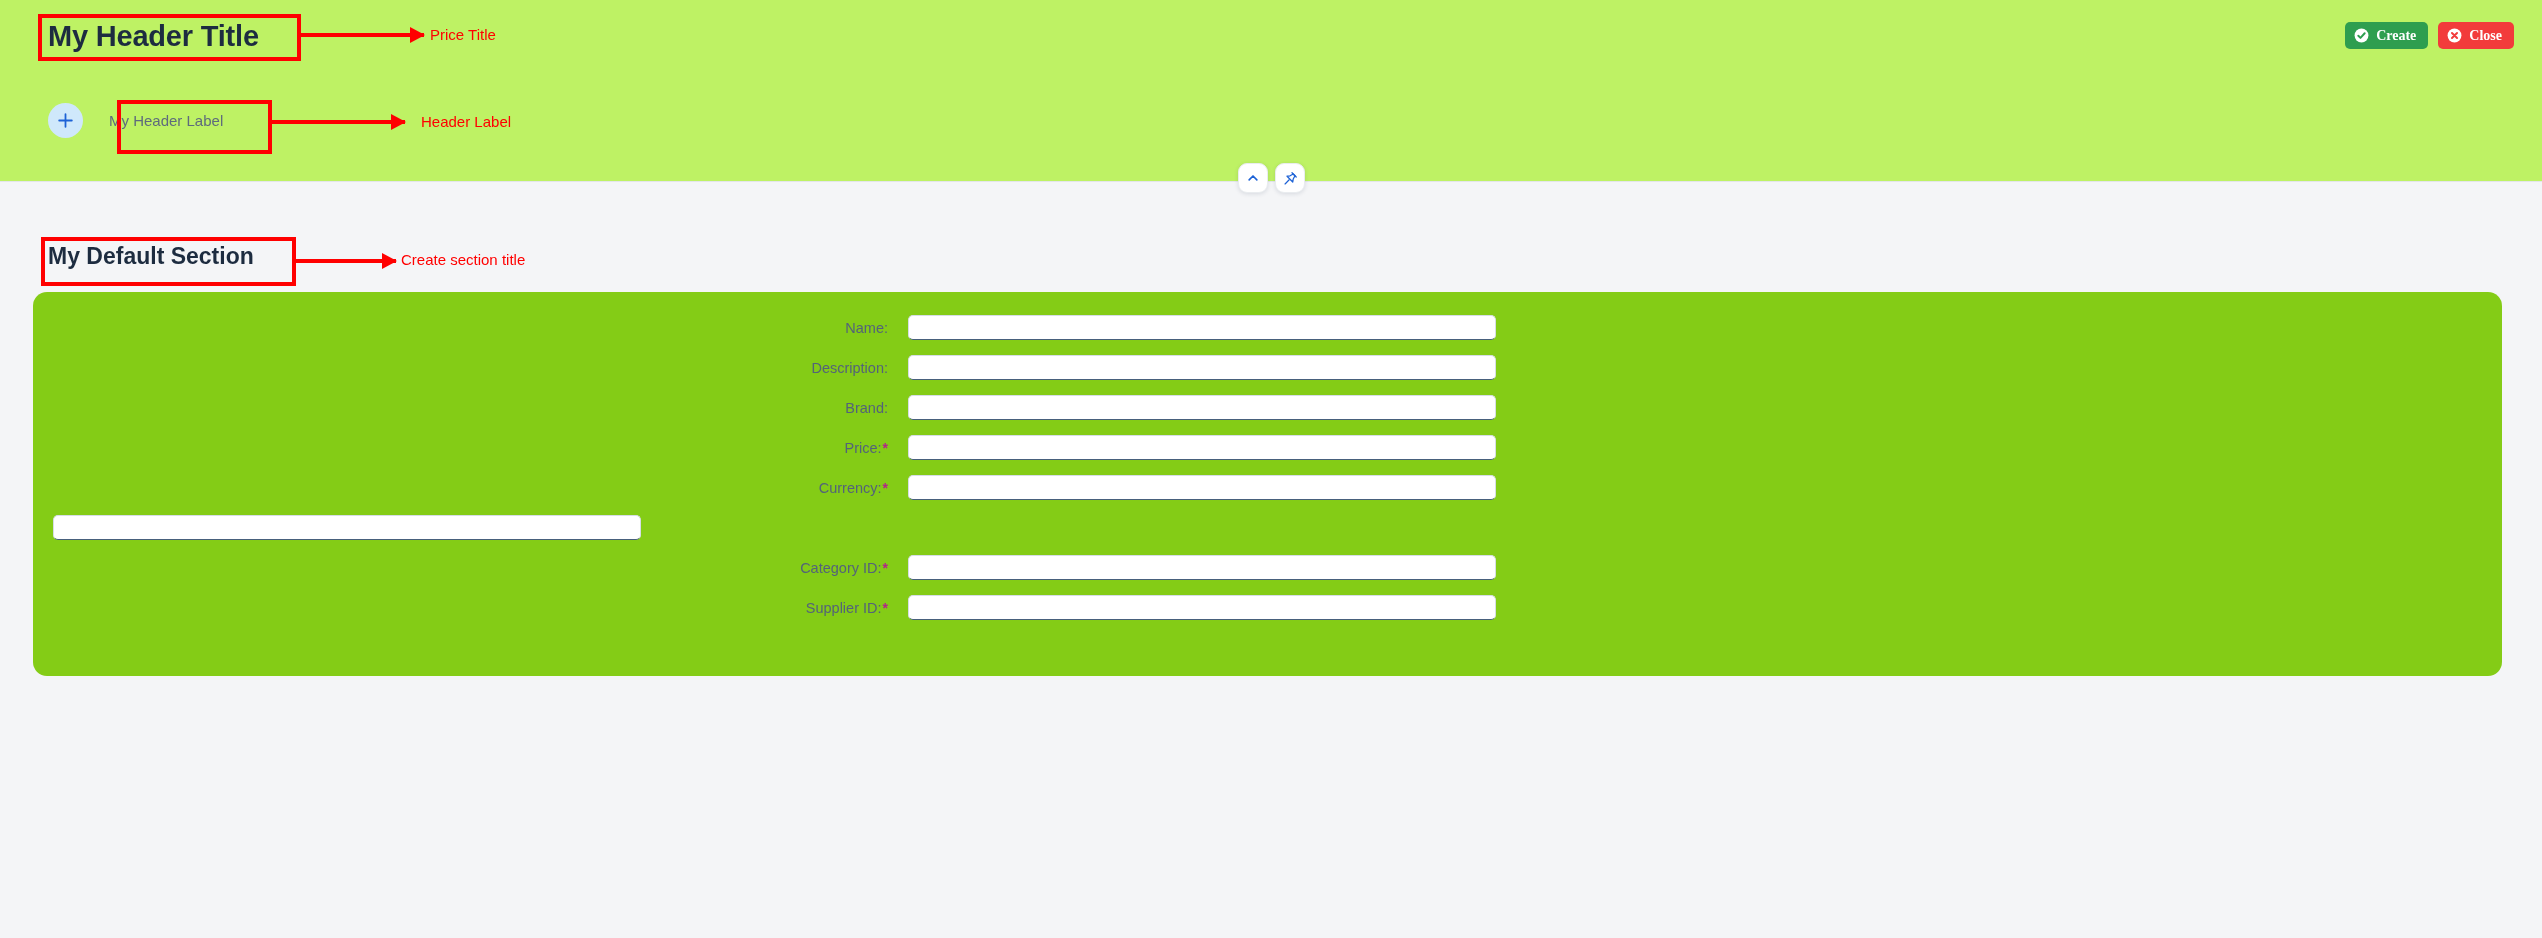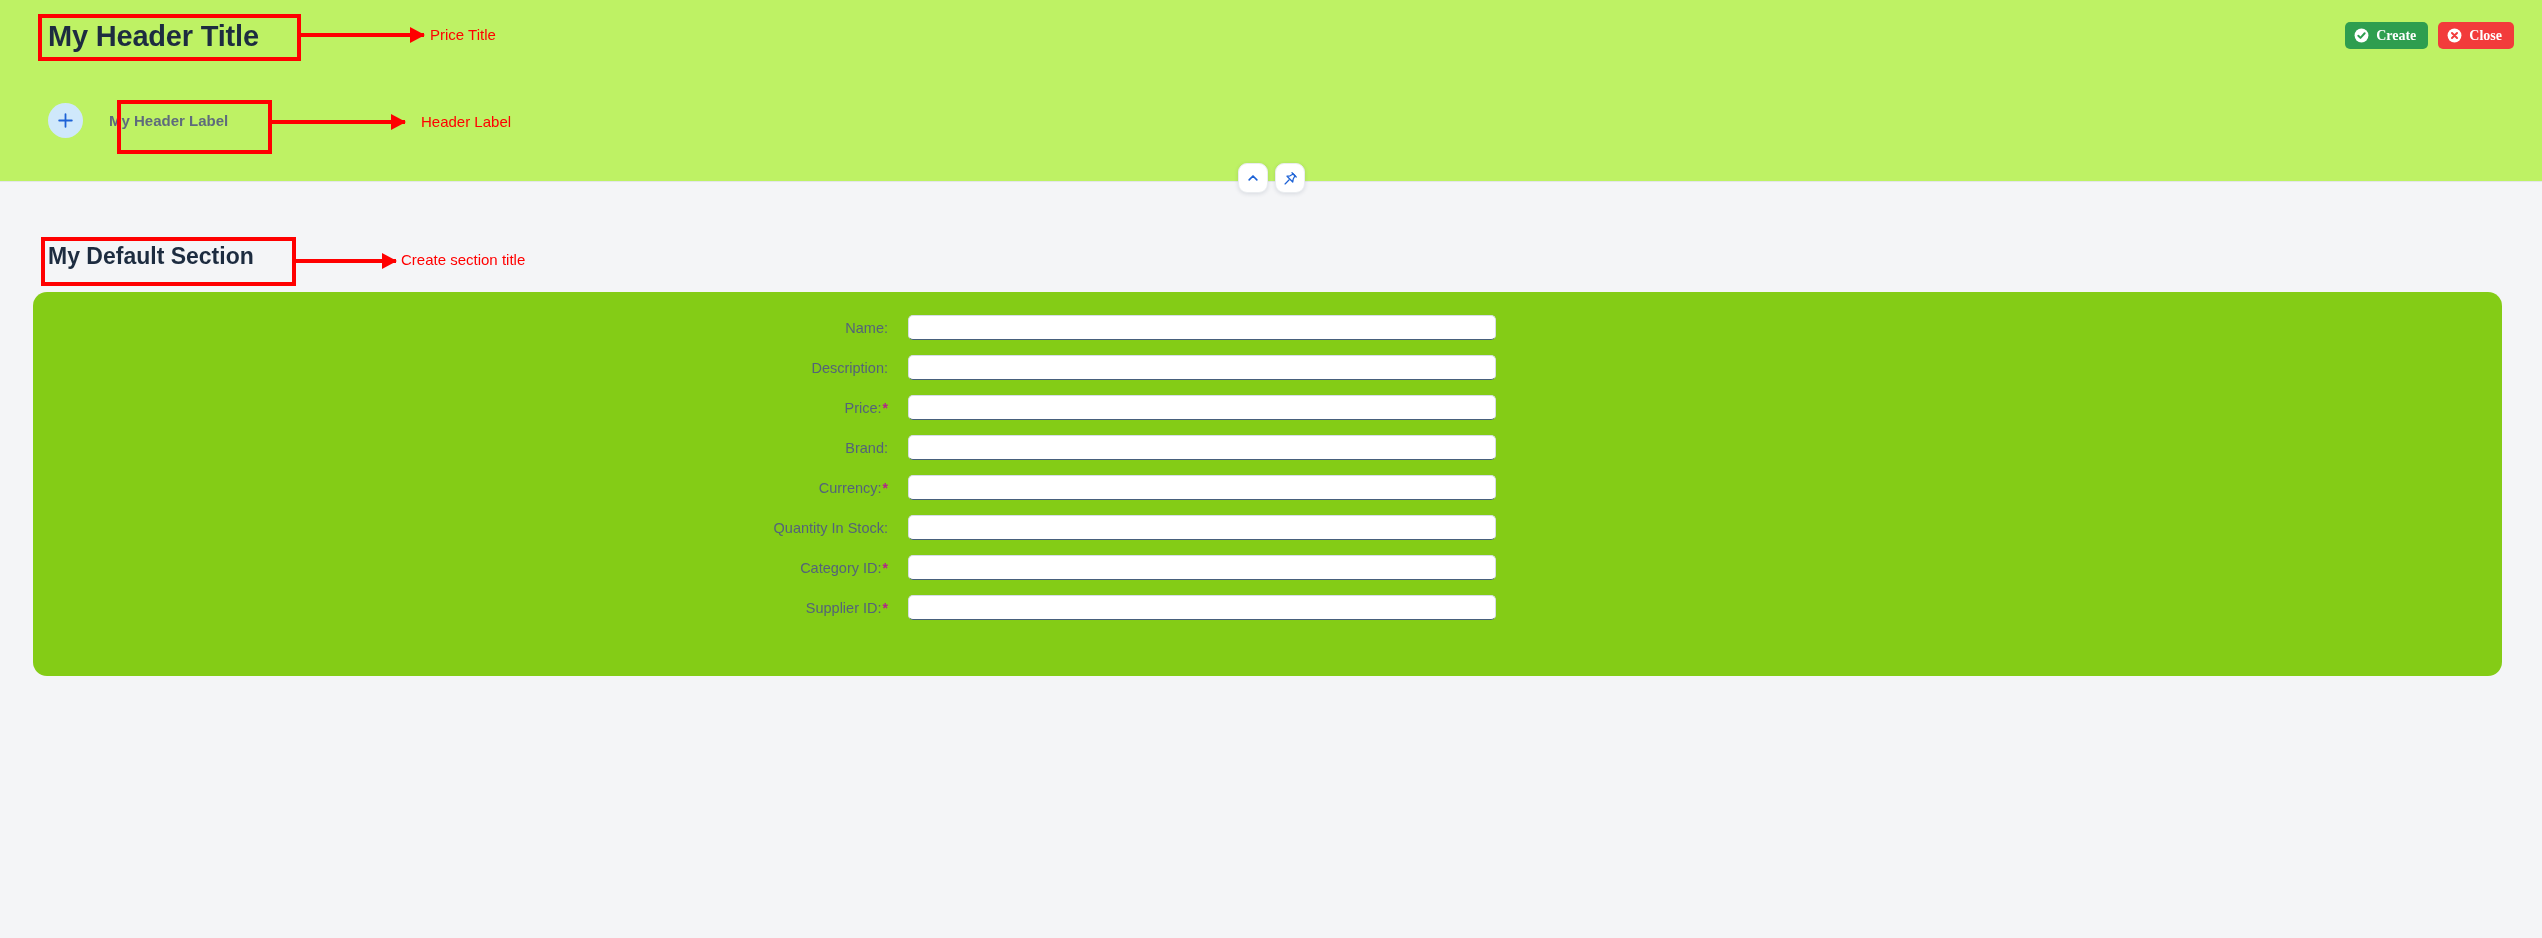--- a/index.html
+++ b/index.html
@@ -78,21 +78,20 @@
     flex: none;
   }
   .plus-circle svg { display: block; }
 
   .header-label {
     margin-left: 26px;
     font-size: 15px;
     color: #5e6b7c;
     white-space: nowrap;
     line-height: 1;
-    font-weight: bold;
   }
 
   
   .edge-buttons {
     position: absolute;
     left: 1238px; top: 163px;
     display: flex;
     gap: 7px;
     z-index: 6;
   }
@@ -274,36 +273,35 @@
         <div class="field-label"><span>Name:</span></div>
         <input class="field-input" type="text" value="" style="">
       </div>
 
       <div class="form-row">
         <div class="field-label"><span>Description:</span></div>
         <input class="field-input" type="text" value="" style="">
       </div>
 
       <div class="form-row">
+        <div class="field-label"><span>Brand:</span></div>
+        <input class="field-input" type="text" value="" style="">
+      </div>
+
+      <div class="form-row">
         <div class="field-label"><span>Price:</span><span class="req-star">*</span></div>
         <input class="field-input" type="text" value="" style="">
       </div>
 
       <div class="form-row">
-        <div class="field-label"><span>Brand:</span></div>
-        <input class="field-input" type="text" value="" style="">
-      </div>
-
-      <div class="form-row">
         <div class="field-label"><span>Currency:</span><span class="req-star">*</span></div>
         <input class="field-input" type="text" value="" style="">
       </div>
 
       <div class="form-row">
-        <div class="field-label"><span>Quantity In Stock:</span></div>
         <input class="field-input" type="text" value="" style="">
       </div>
 
       <div class="form-row">
         <div class="field-label"><span>Category ID:</span><span class="req-star">*</span></div>
         <input class="field-input" type="text" value="" style="">
       </div>
 
       <div class="form-row">
         <div class="field-label"><span>Supplier ID:</span><span class="req-star">*</span></div>

